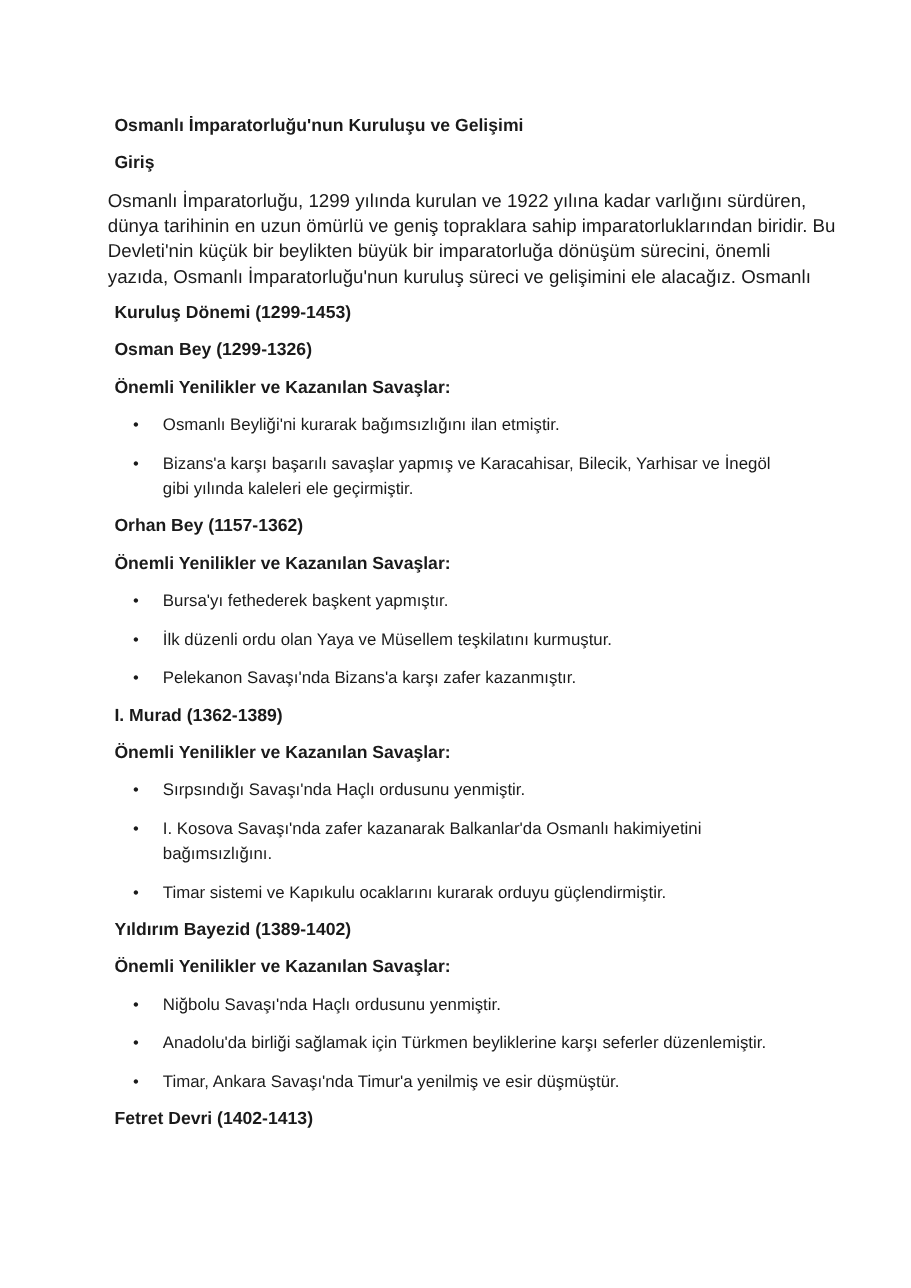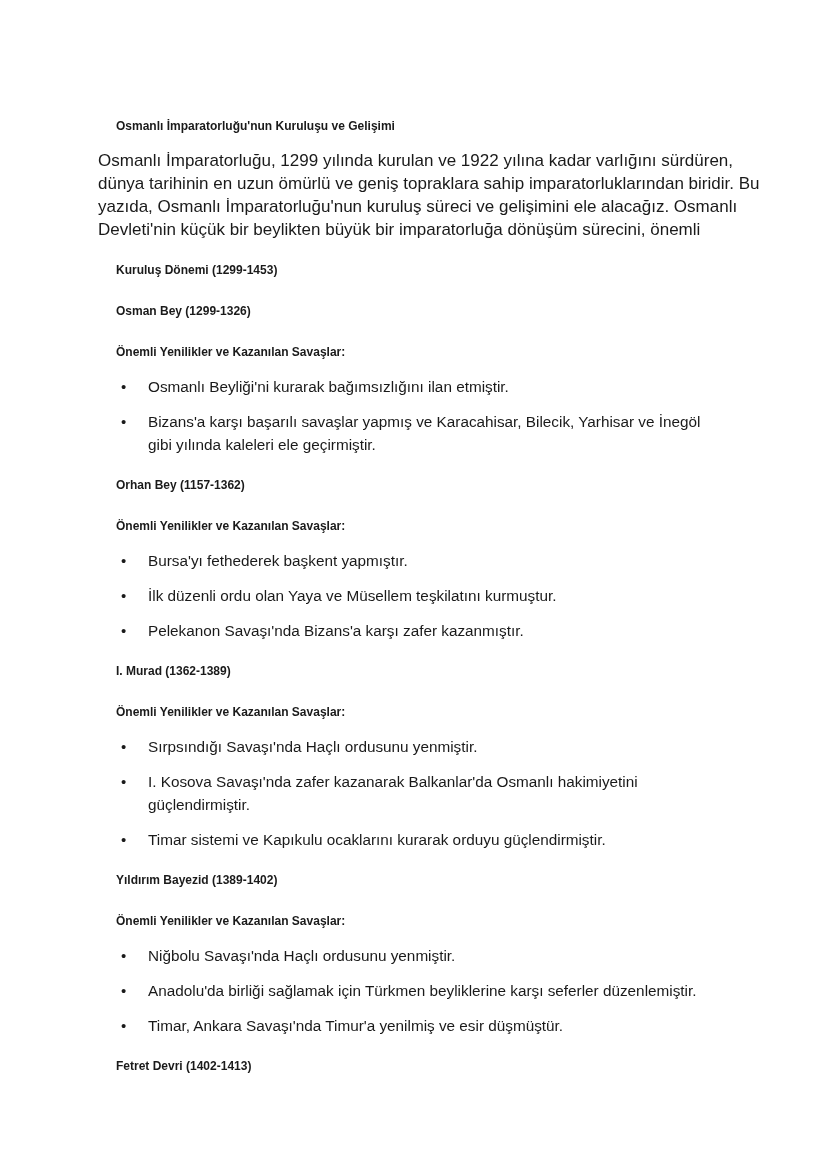--- a/index.html
+++ b/index.html
@@ -15,23 +15,23 @@
       font-family: "Liberation Sans", "DejaVu Sans", sans-serif;
       color: #1a1a1a;
     }
     .page {
       position: absolute;
       left: 98px;
       top: 97px;
       width: 640px;
     }
     .line {
-      font-size: 12px;
+      font-size: 16px;
       line-height: 23px;
-      margin: 18px;
+      margin: 6px;
       white-space: nowrap;
     }
     .bold {
       font-weight: bold;
     }
     .h { margin-bottom: 11px; }
     .para {
       font-size: 17px;
       line-height: 23px;
       margin: 0 0 10px 0;
@@ -57,25 +57,26 @@
       top: 0;
       font-size: 15px;
     }
     .list li .txt span { display: block; white-space: nowrap; }
   </style>
 </head>
 <body>
 
 <div class="page">
   <p class="line bold h">Osmanlı İmparatorluğu'nun Kuruluşu ve Gelişimi</p>
+  <p class="line bold h">Giriş</p>
   <p class="para">
     <span>Osmanlı İmparatorluğu, 1299 yılında kurulan ve 1922 yılına kadar varlığını sürdüren,</span>
     <span>dünya tarihinin en uzun ömürlü ve geniş topraklara sahip imparatorluklarından biridir. Bu</span>
+    <span>Devleti'nin küçük bir beylikten büyük bir imparatorluğa dönüşüm sürecini, önemli</span>
     <span>yazıda, Osmanlı İmparatorluğu'nun kuruluş süreci ve gelişimini ele alacağız. Osmanlı</span>
-    <span>Devleti'nin küçük bir beylikten büyük bir imparatorluğa dönüşüm sürecini, önemli</span>
   </p>
   <p class="line bold h">Kuruluş Dönemi (1299-1453)</p>
 
   <section>
     <p class="line bold h">Osman Bey (1299-1326)</p>
     <p class="line bold h">Önemli Yenilikler ve Kazanılan Savaşlar:</p>
     <ul class="list">
       <li>
         <span class="bullet">•</span>
         <span class="txt"><span>Osmanlı Beyliği'ni kurarak bağımsızlığını ilan etmiştir.</span></span>
@@ -114,21 +115,21 @@
     <p class="line bold h">Önemli Yenilikler ve Kazanılan Savaşlar:</p>
     <ul class="list">
       <li>
         <span class="bullet">•</span>
         <span class="txt"><span>Sırpsındığı Savaşı'nda Haçlı ordusunu yenmiştir.</span></span>
       </li>
       <li>
         <span class="bullet">•</span>
         <span class="txt">
           <span>I. Kosova Savaşı'nda zafer kazanarak Balkanlar'da Osmanlı hakimiyetini</span>
-          <span>güçlendirmiştir.</span>
+          <span>bağımsızlığını.</span>
         </span>
       </li>
       <li>
         <span class="bullet">•</span>
         <span class="txt"><span>Timar sistemi ve Kapıkulu ocaklarını kurarak orduyu güçlendirmiştir.</span></span>
       </li>
     </ul>
   </section>
 
   <section>

